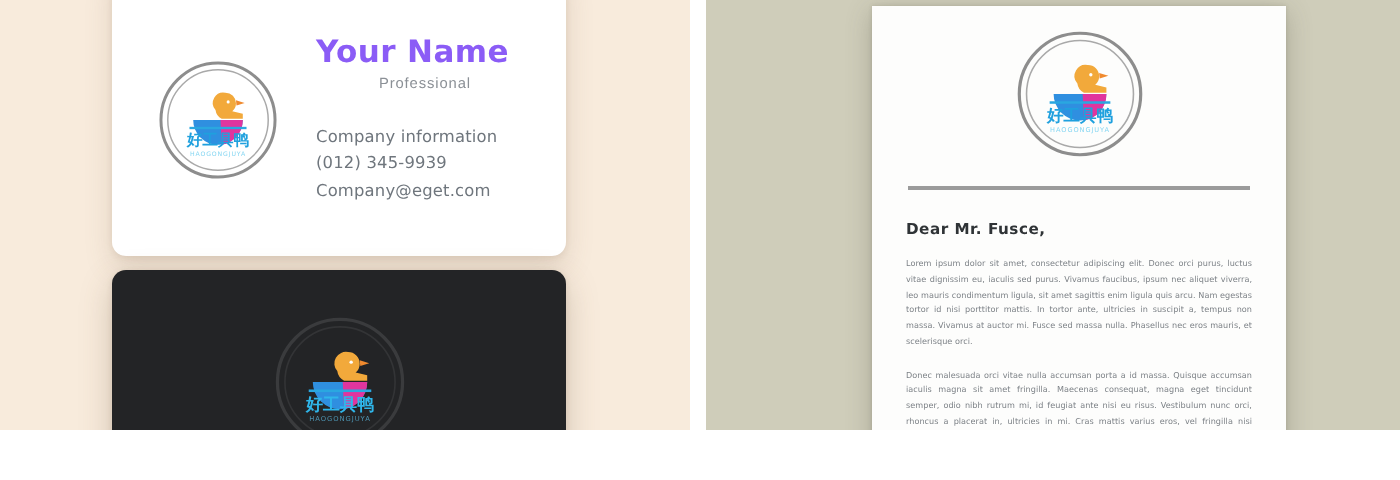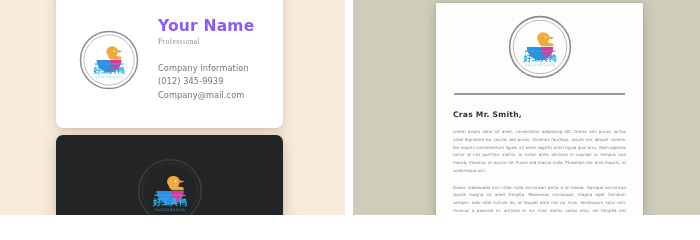--- a/index.html
+++ b/index.html
@@ -70,26 +70,27 @@
   .card-name {
     font-family: "DejaVu Sans", sans-serif;
     font-size: 15.5px;
     font-weight: bold;
     color: #8b5cf6;
     letter-spacing: 0.2px;
     line-height: 1.1;
     white-space: nowrap;
   }
   .card-role {
-    font-family: Liberation Serif, serif;
+    font-family: Liberation Sans, sans-serif;
     font-size: 7.4px;
     color: #8b9096;
     letter-spacing: 0.45px;
     margin-top: 3px;
     line-height: 1.2;
+    text-align: center;
   }
   .card-contact {
     margin-top: 15px;
     font-family: "DejaVu Sans", sans-serif;
     font-size: 8.2px;
     color: #6f767d;
     line-height: 1.62;
     letter-spacing: 0.1px;
   }
   .card-contact div { white-space: nowrap; }
@@ -193,21 +194,21 @@
             <text x="50" y="79" text-anchor="middle" font-family="DejaVu Sans, sans-serif" font-size="5" letter-spacing="0.7" fill="#86d6f2">HAOGONGJUYA</text>
           </svg>
         </div>
 
         <div class="card-text">
           <div class="card-name">Your Name</div>
           <div class="card-role">Professional</div>
           <div class="card-contact">
             <div>Company information</div>
             <div>(012) 345-9939</div>
-            <div>Company@mail.com</div>
+            <div>Company@eget.com</div>
           </div>
         </div>
 
       </div>
     </div>
 
     <div class="card-back">
       <div class="card-back-logo">
         <svg class="logo" width="68" height="68" viewBox="0 0 100 100">
           <circle cx="50" cy="50" r="46" fill="none" stroke="#3a3b3d" stroke-width="2.4"></circle>
@@ -241,21 +242,21 @@
           <path d="M64.5 34 l7 2.2 l-6.6 2.1 Z" fill="#f08a2e"></path>
           <circle cx="58.2" cy="35.4" r="1.25" fill="#ffffff"></circle>
           <rect x="27" y="55.5" width="46" height="1.9" fill="#2aa7e0"></rect>
           <text x="50" y="70.5" text-anchor="middle" font-family="DejaVu Sans, sans-serif" font-size="12.5" font-weight="bold" fill="#1fa0de">好工具鸭</text>
           <text x="50" y="79" text-anchor="middle" font-family="DejaVu Sans, sans-serif" font-size="5" letter-spacing="0.7" fill="#86d6f2">HAOGONGJUYA</text>
         </svg>
       </div>
 
       <div class="paper-rule"></div>
 
-      <div class="salutation">Cras Mr. Smith,</div>
+      <div class="salutation">Dear Mr. Fusce,</div>
 
       <p class="para">Lorem ipsum dolor sit amet, consectetur adipiscing elit. Donec orci purus, luctus vitae dignissim eu, iaculis sed purus. Vivamus faucibus, ipsum nec aliquet viverra, leo mauris condimentum ligula, sit amet sagittis enim ligula quis arcu. Nam egestas tortor id nisi porttitor mattis. In tortor ante, ultricies in suscipit a, tempus non massa. Vivamus at auctor mi. Fusce sed massa nulla. Phasellus nec eros mauris, et scelerisque orci.</p>
       <p class="para">Donec malesuada orci vitae nulla accumsan porta a id massa. Quisque accumsan iaculis magna sit amet fringilla. Maecenas consequat, magna eget tincidunt semper, odio nibh rutrum mi, id feugiat ante nisi eu risus. Vestibulum nunc orci, rhoncus a placerat in, ultricies in mi. Cras mattis varius eros, vel fringilla nisi suscipit eget. Quisque scelerisque sagittis nulla at porttitor.</p>
 
     </div>
   </div>
 
 </div>
 
 </body></html>

